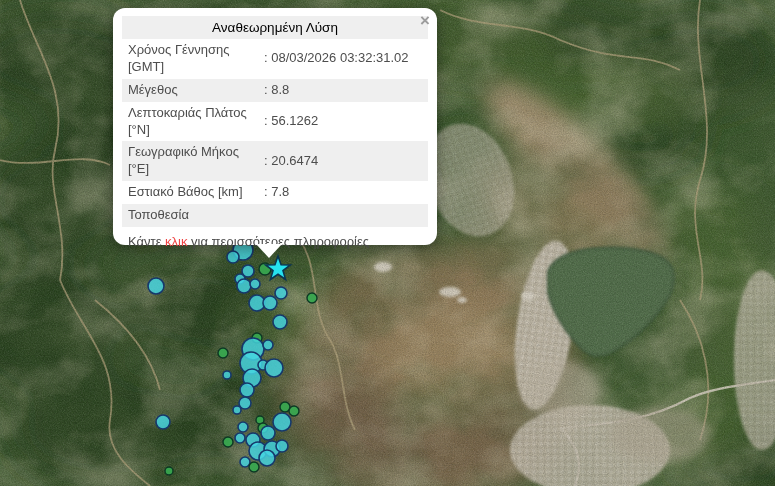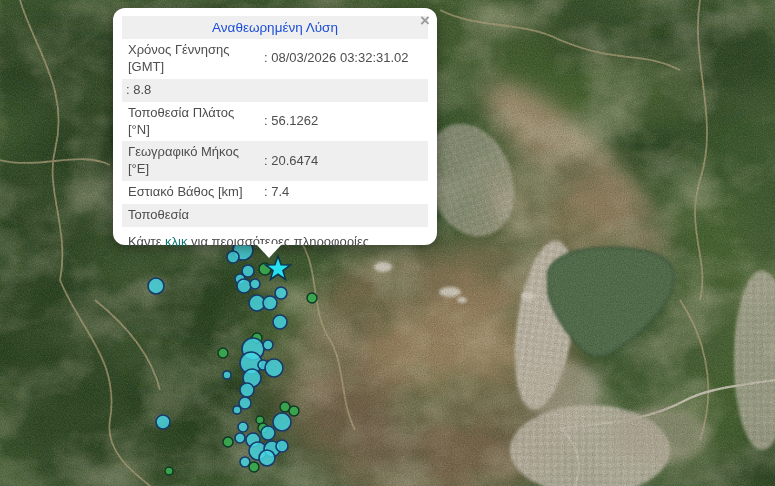--- a/index.html
+++ b/index.html
@@ -27,32 +27,32 @@
     border-left:13px solid transparent;border-right:13px solid transparent;
     border-top:14px solid #ffffff;
   }
   .popup-close{
     position:absolute;top:2px;right:5px;background:none;border:none;
     font-size:17px;font-weight:bold;color:#9c9c9c;cursor:pointer;
     line-height:1;padding:2px;font-family:"Liberation Sans",sans-serif;
   }
   .ptable{width:100%;}
   .ptitle{
-    background:#efefef;color:#1d4ed8;text-align:center;
+    background:#efefef;color:#000000;text-align:center;
     padding:4px 0;font-size:13.5px;
   }
   .prow{display:flex;align-items:center;}
   .prow:nth-child(odd){background:#efefef;}   
   .prow:nth-child(even){background:#ffffff;}
   .plabel{
     width:128px;flex:0 0 128px;padding:3px 4px 3px 6px;line-height:1.3;
   }
   .pvalue{flex:1;padding:3px 4px;line-height:1.3;}
   .pfooter{padding:7px 2px 0 6px;color:#4a4a4a;}
-  .pfooter a{color:#0f766e;text-decoration:none;cursor:pointer;}
+  .pfooter a{color:#ef4444;text-decoration:none;cursor:pointer;}
 </style>
 </head>
 <body>
 
 <div class="stage">
 
   <svg class="map" viewBox="0 0 775 486" xmlns="http://www.w3.org/2000/svg">
     <defs>
       <filter id="b18" x="-40%" y="-40%" width="180%" height="180%">
           <feGaussianBlur stdDeviation="18"></feGaussianBlur>
@@ -225,33 +225,34 @@
     <button class="popup-close">×</button>
 
     <div class="ptable">
       <div class="ptitle">Αναθεωρημένη Λύση</div>
 
       <div class="prow">
         <div class="plabel">Χρόνος Γέννησης [GMT]</div>
         <div class="pvalue">: 08/03/2026 03:32:31.02</div>
       </div>
       <div class="prow">
+        <div class="plabel">Μέγεθος</div>
         <div class="pvalue">: 8.8</div>
       </div>
       <div class="prow">
-        <div class="plabel">Τοποθεσία Πλάτος [°N]</div>
+        <div class="plabel">Λεπτοκαριάς Πλάτος [°N]</div>
         <div class="pvalue">: 56.1262</div>
       </div>
       <div class="prow">
         <div class="plabel">Γεωγραφικό Μήκος [°E]</div>
         <div class="pvalue">: 20.6474</div>
       </div>
       <div class="prow">
         <div class="plabel">Εστιακό Βάθος [km]</div>
-        <div class="pvalue">: 7.4</div>
+        <div class="pvalue">: 7.8</div>
       </div>
       <div class="prow">
         <div class="plabel">Τοποθεσία</div>
       </div>
     </div>
 
     <div class="pfooter">
       <span>Κάντε </span><a>κλικ</a><span> για περισσότερες πληροφορίες</span>
     </div>
   </div>

